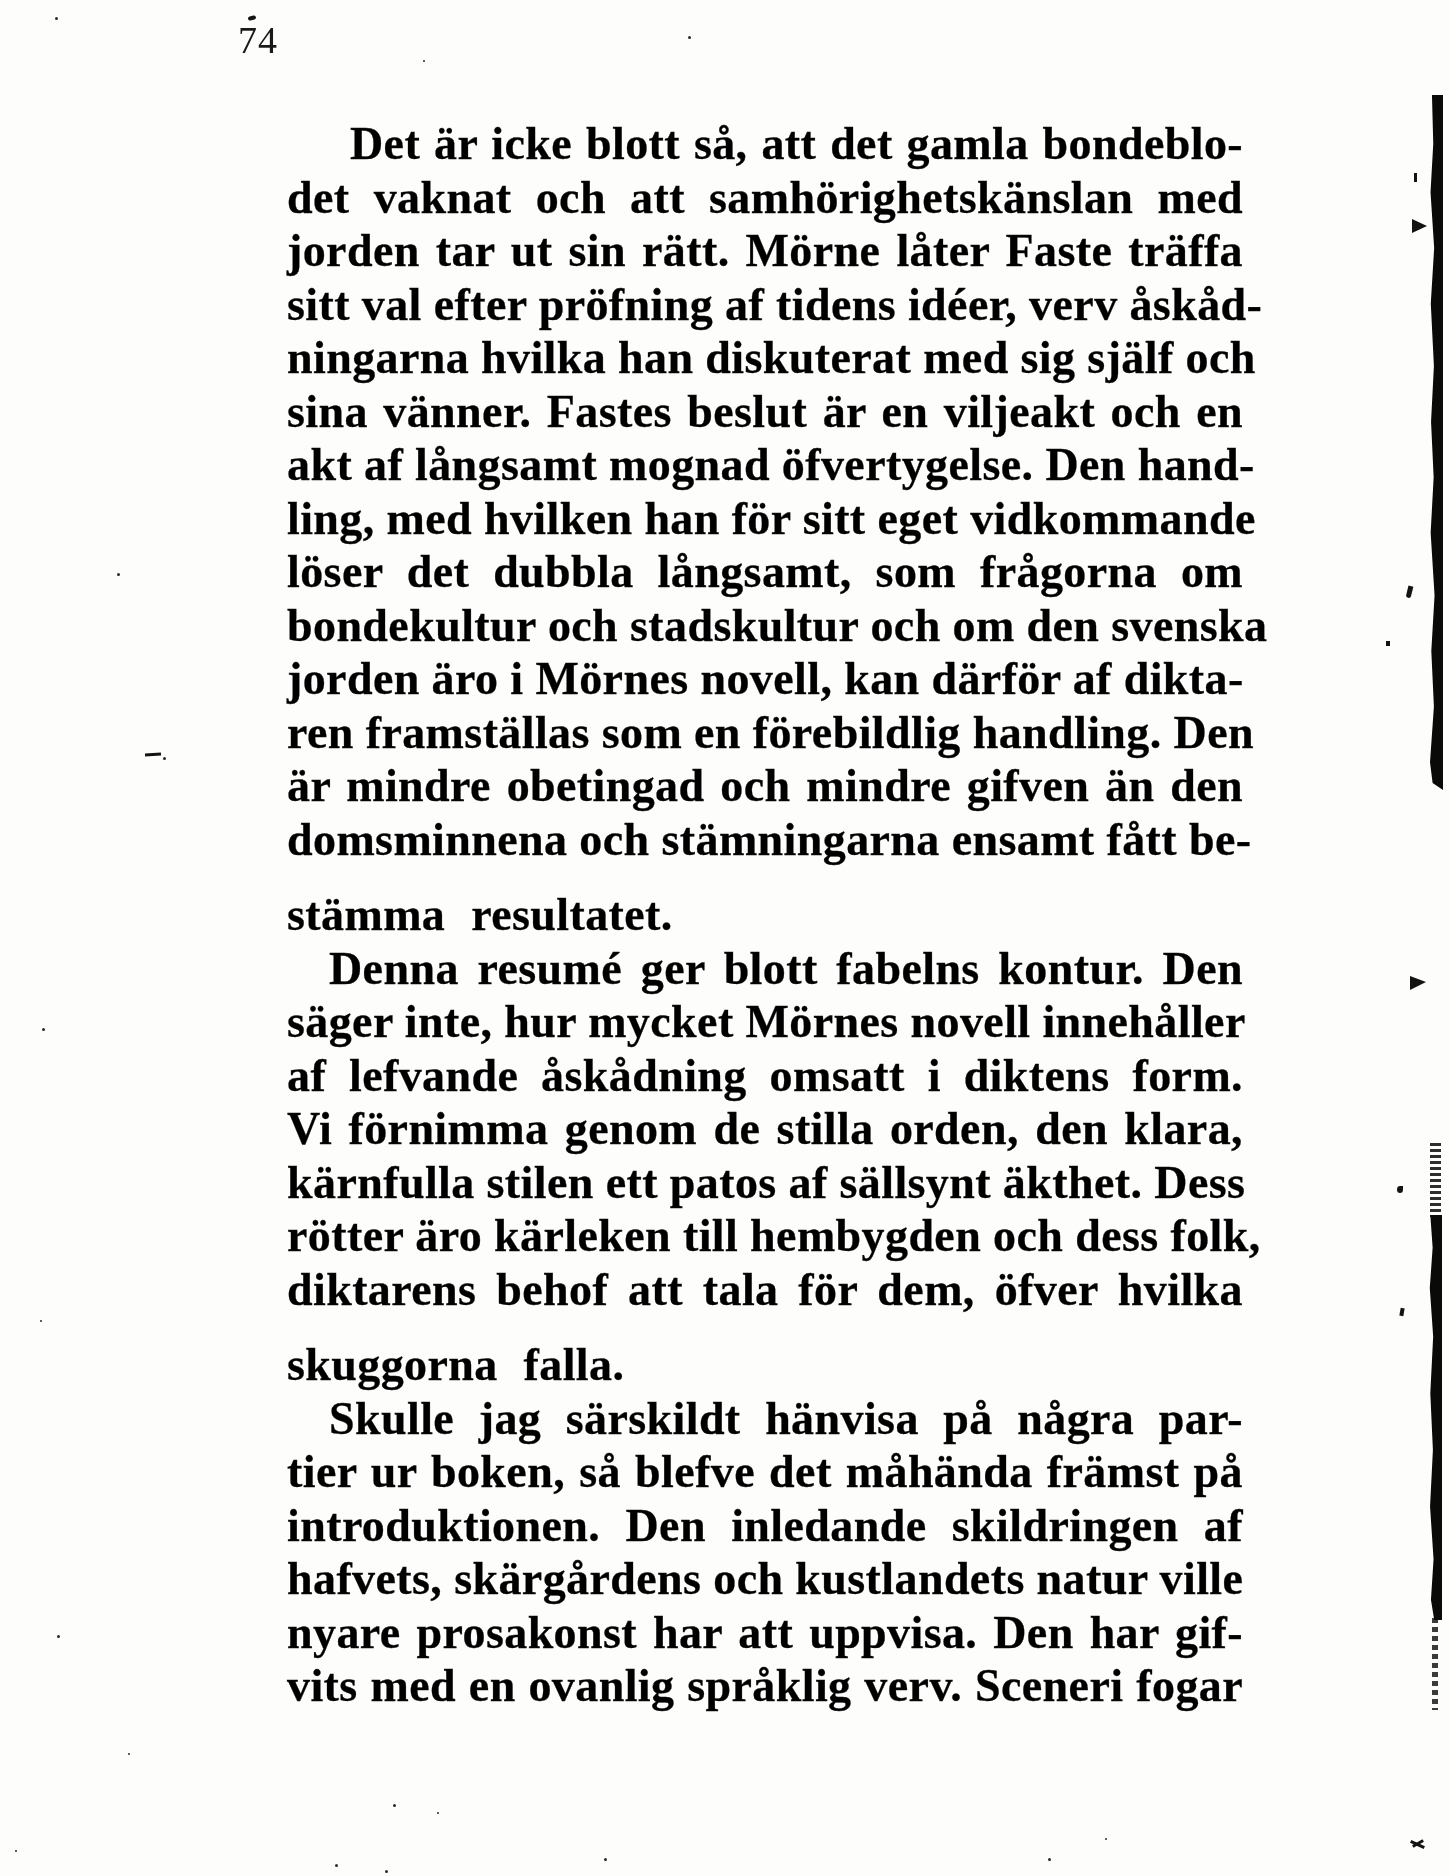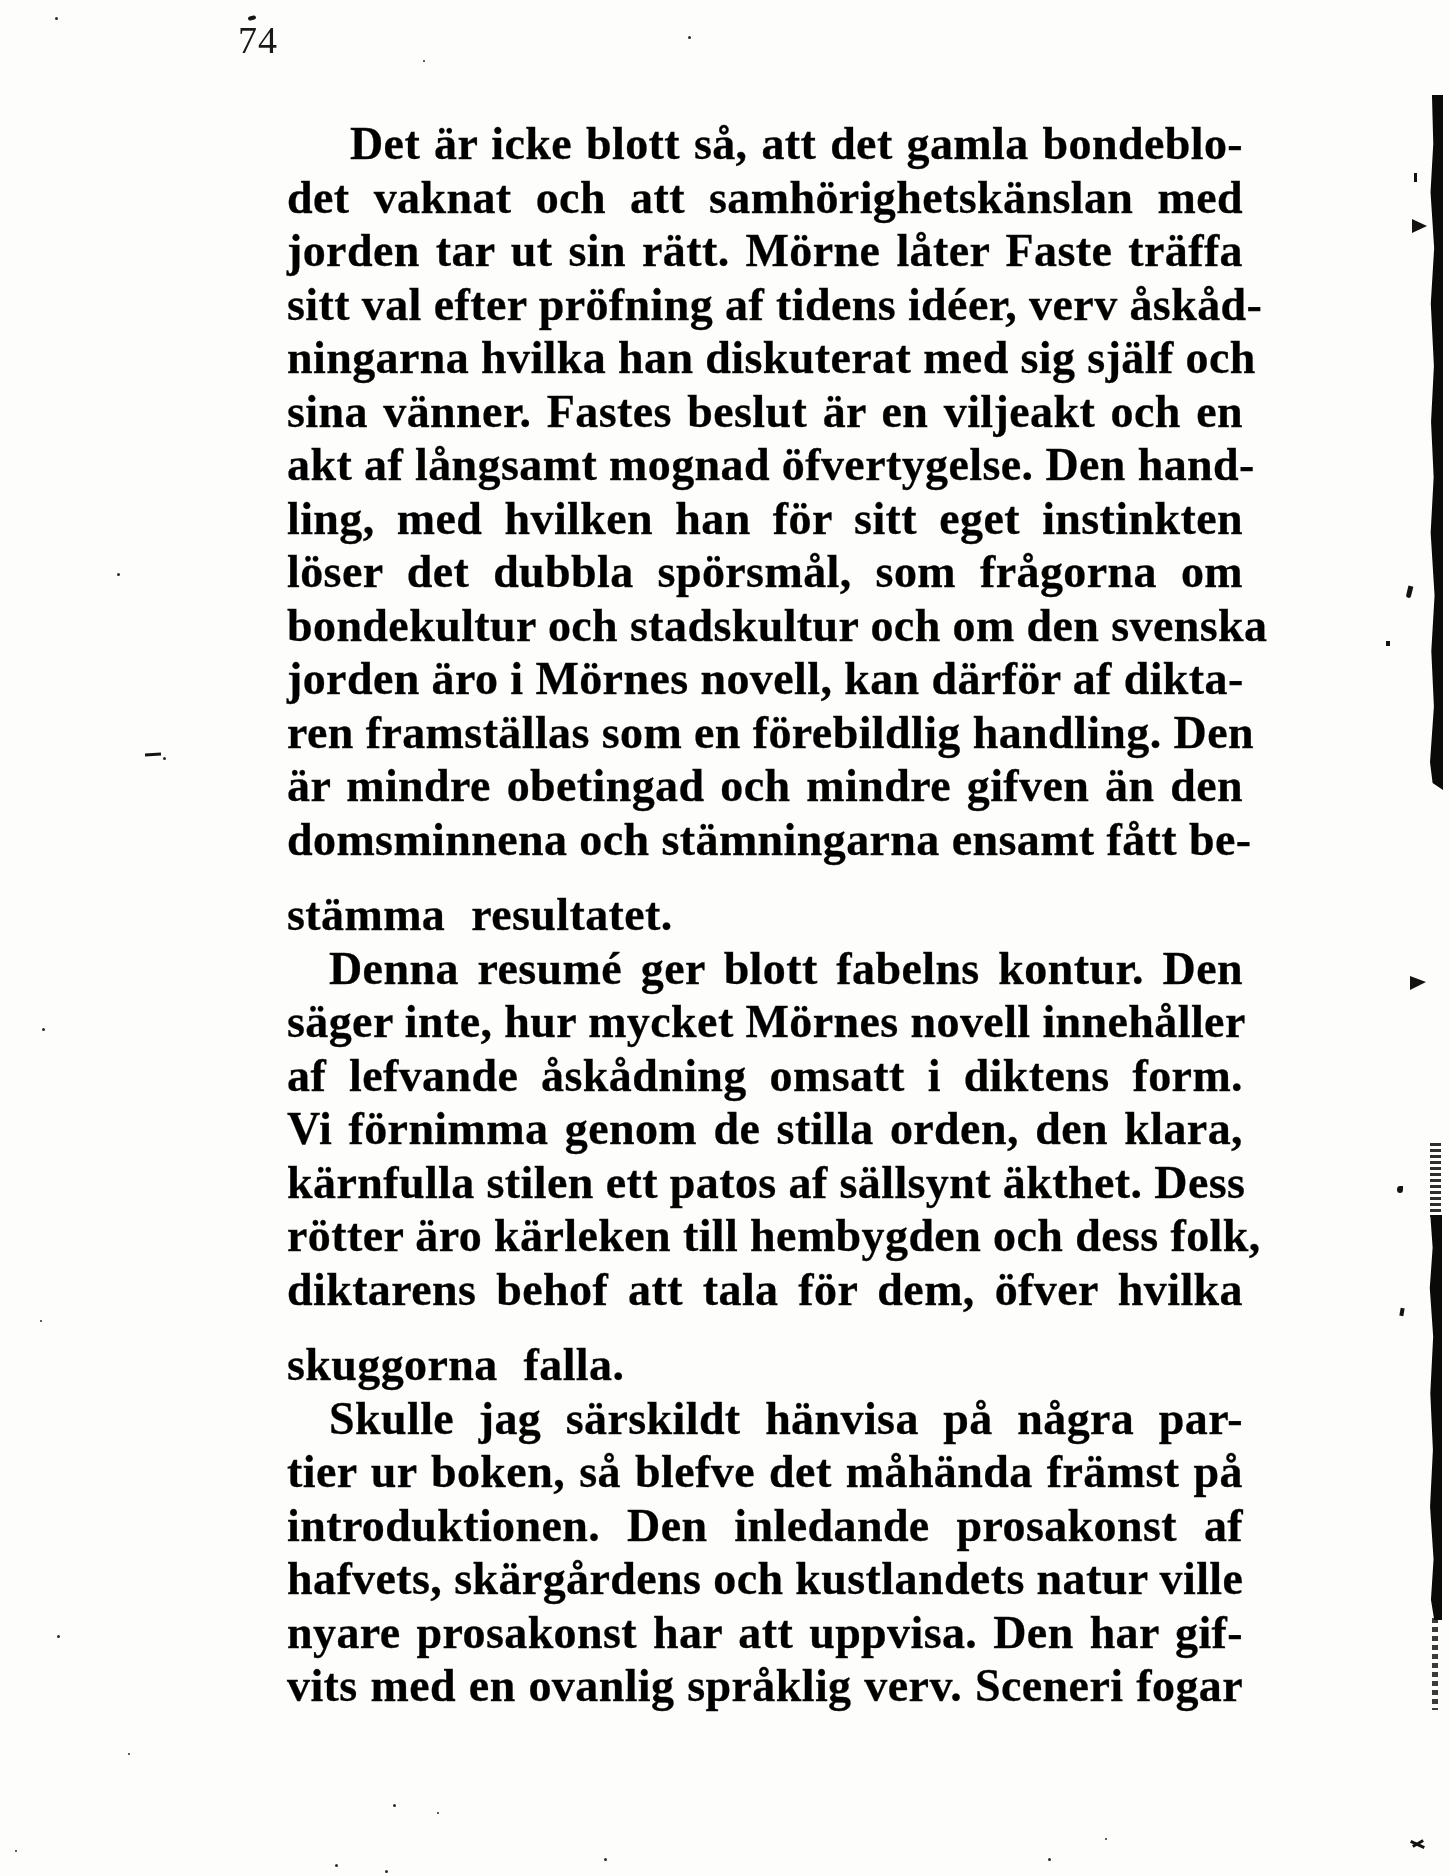--- a/index.html
+++ b/index.html
@@ -70,39 +70,39 @@
   <div class="page-number">74</div>
 
   <div class="body-text" id="body-text">
       <div class="line indent-lg">Det är icke blott så, att det gamla bondeblo-</div>
       <div class="line">det vaknat och att samhörighetskänslan med</div>
       <div class="line">jorden tar ut sin rätt. Mörne låter Faste träffa</div>
       <div class="line">sitt val efter pröfning af tidens idéer, verv åskåd-</div>
       <div class="line">ningarna hvilka han diskuterat med sig själf och</div>
       <div class="line">sina vänner. Fastes beslut är en viljeakt och en</div>
       <div class="line">akt af långsamt mognad öfvertygelse. Den hand-</div>
-      <div class="line">ling, med hvilken han för sitt eget instinkten</div>
-      <div class="line">löser det dubbla spörsmål, som frågorna om</div>
+      <div class="line">ling, med hvilken han för sitt eget vidkommande</div>
+      <div class="line">löser det dubbla långsamt, som frågorna om</div>
       <div class="line">bondekultur och stadskultur och om den svenska</div>
       <div class="line">jorden äro i Mörnes novell, kan därför af dikta-</div>
       <div class="line">ren framställas som en förebildlig handling. Den</div>
       <div class="line">är mindre obetingad och mindre gifven än den</div>
       <div class="line">domsminnena och stämningarna ensamt fått be-</div>
       <div class="line para-end">stämma resultatet.</div>
       <div class="line indent-sm">Denna resumé ger blott fabelns kontur. Den</div>
       <div class="line">säger inte, hur mycket Mörnes novell innehåller</div>
       <div class="line">af lefvande åskådning omsatt i diktens form.</div>
       <div class="line">Vi förnimma genom de stilla orden, den klara,</div>
       <div class="line">kärnfulla stilen ett patos af sällsynt äkthet. Dess</div>
       <div class="line">rötter äro kärleken till hembygden och dess folk,</div>
       <div class="line">diktarens behof att tala för dem, öfver hvilka</div>
       <div class="line para-end">skuggorna falla.</div>
       <div class="line indent-sm">Skulle jag särskildt hänvisa på några par-</div>
       <div class="line">tier ur boken, så blefve det måhända främst på</div>
-      <div class="line">introduktionen. Den inledande prosakonst af</div>
+      <div class="line">introduktionen. Den inledande skildringen af</div>
       <div class="line">hafvets, skärgårdens och kustlandets natur ville</div>
       <div class="line">nyare prosakonst har att uppvisa. Den har gif-</div>
       <div class="line">vits med en ovanlig språklig verv. Sceneri fogar</div>
     </div>
 
   <div class="bar bar-top"></div>
   <div class="bar bar-speckle"></div>
   <div class="bar bar-bottom"></div>
   <div class="bar bar-tail"></div>
 

